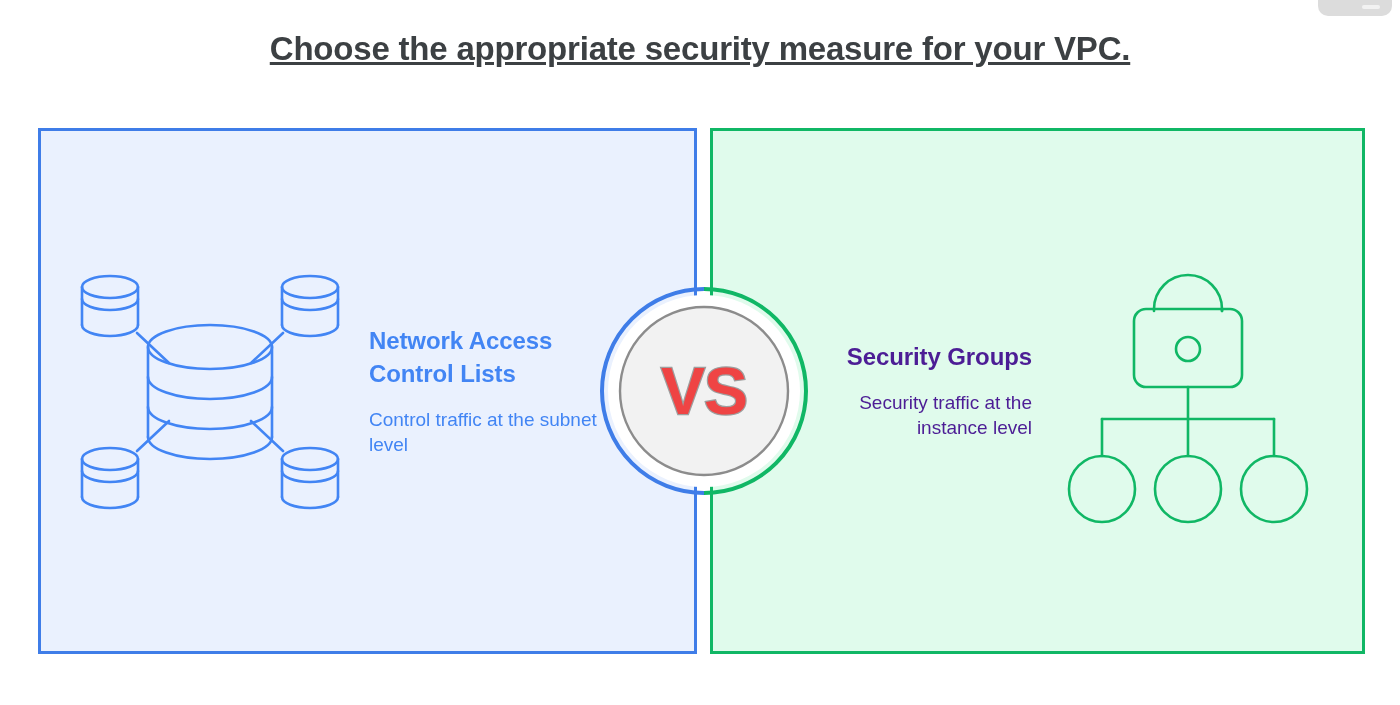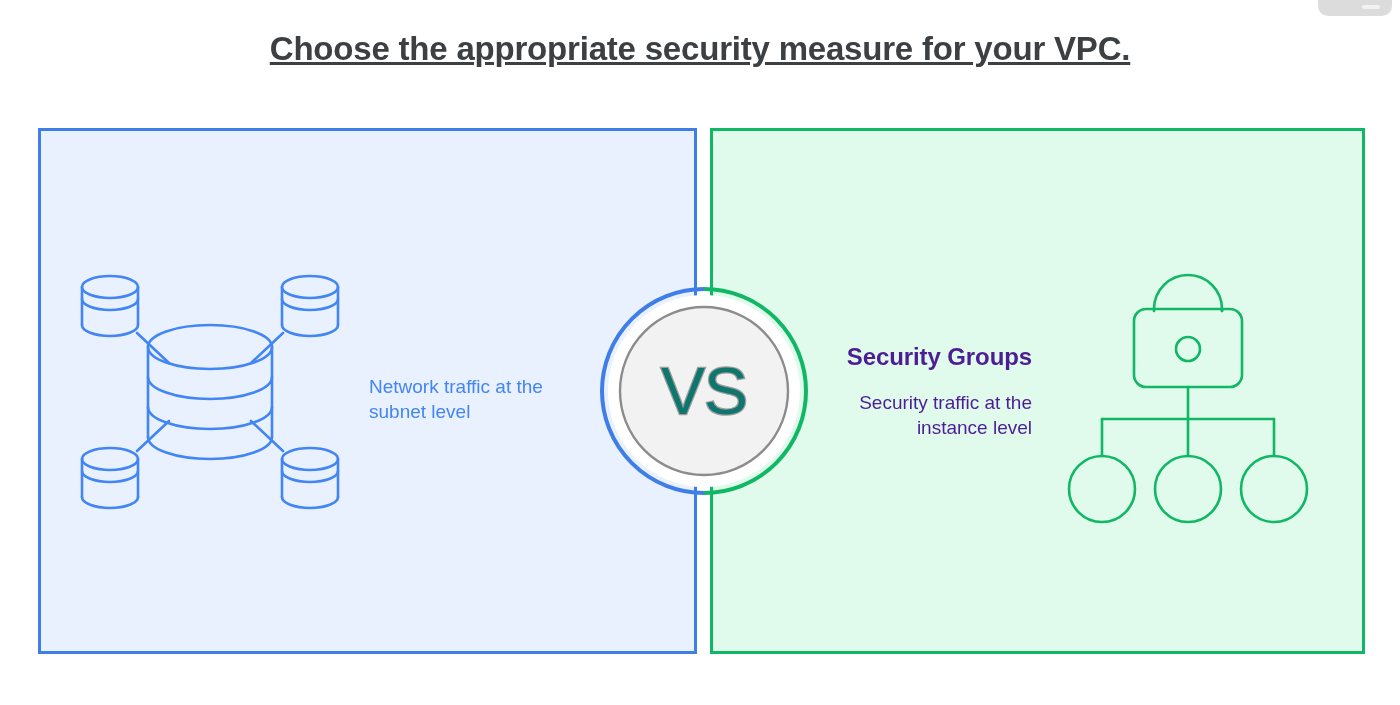--- a/index.html
+++ b/index.html
@@ -134,23 +134,23 @@
   .vs-badge svg { display: block; }
 
   .vs-label {
     position: absolute;
     left: 0; top: 0;
     width: 212px; height: 212px;
     display: flex;
     align-items: center;
     justify-content: center;
     font-size: 66px;
-    font-weight: normal;
+    font-weight: bold;
     letter-spacing: -1px;
-    color: #0f766e;
+    color: #ef4444;
     -webkit-text-stroke: 2.5px #9e9e9e;
     paint-order: stroke fill;
   }
 </style>
 </head>
 <body>
 
 <div class="page">
 
   <div class="corner-chip">
@@ -197,21 +197,22 @@
 
           <ellipse cx="245" cy="208" rx="28" ry="11"></ellipse>
           <path d="M217 208 V246"></path>
           <path d="M273 208 V246"></path>
           <path d="M217 246 a28 11 0 0 0 56 0"></path>
           <path d="M217 220 a28 11 0 0 0 56 0"></path>
         </svg>
       </div>
 
       <div class="text-block">
-        <div class="block-sub">Network traffic at the subnet level</div>
+        <div class="block-title">Network Access Control Lists</div>
+        <div class="block-sub">Control traffic at the subnet level</div>
       </div>
 
     </div>
   </div>
 
   <div class="panel panel-right">
     <div class="panel-inner">
 
       <div class="text-block">
         <div class="block-title">Security Groups</div>

